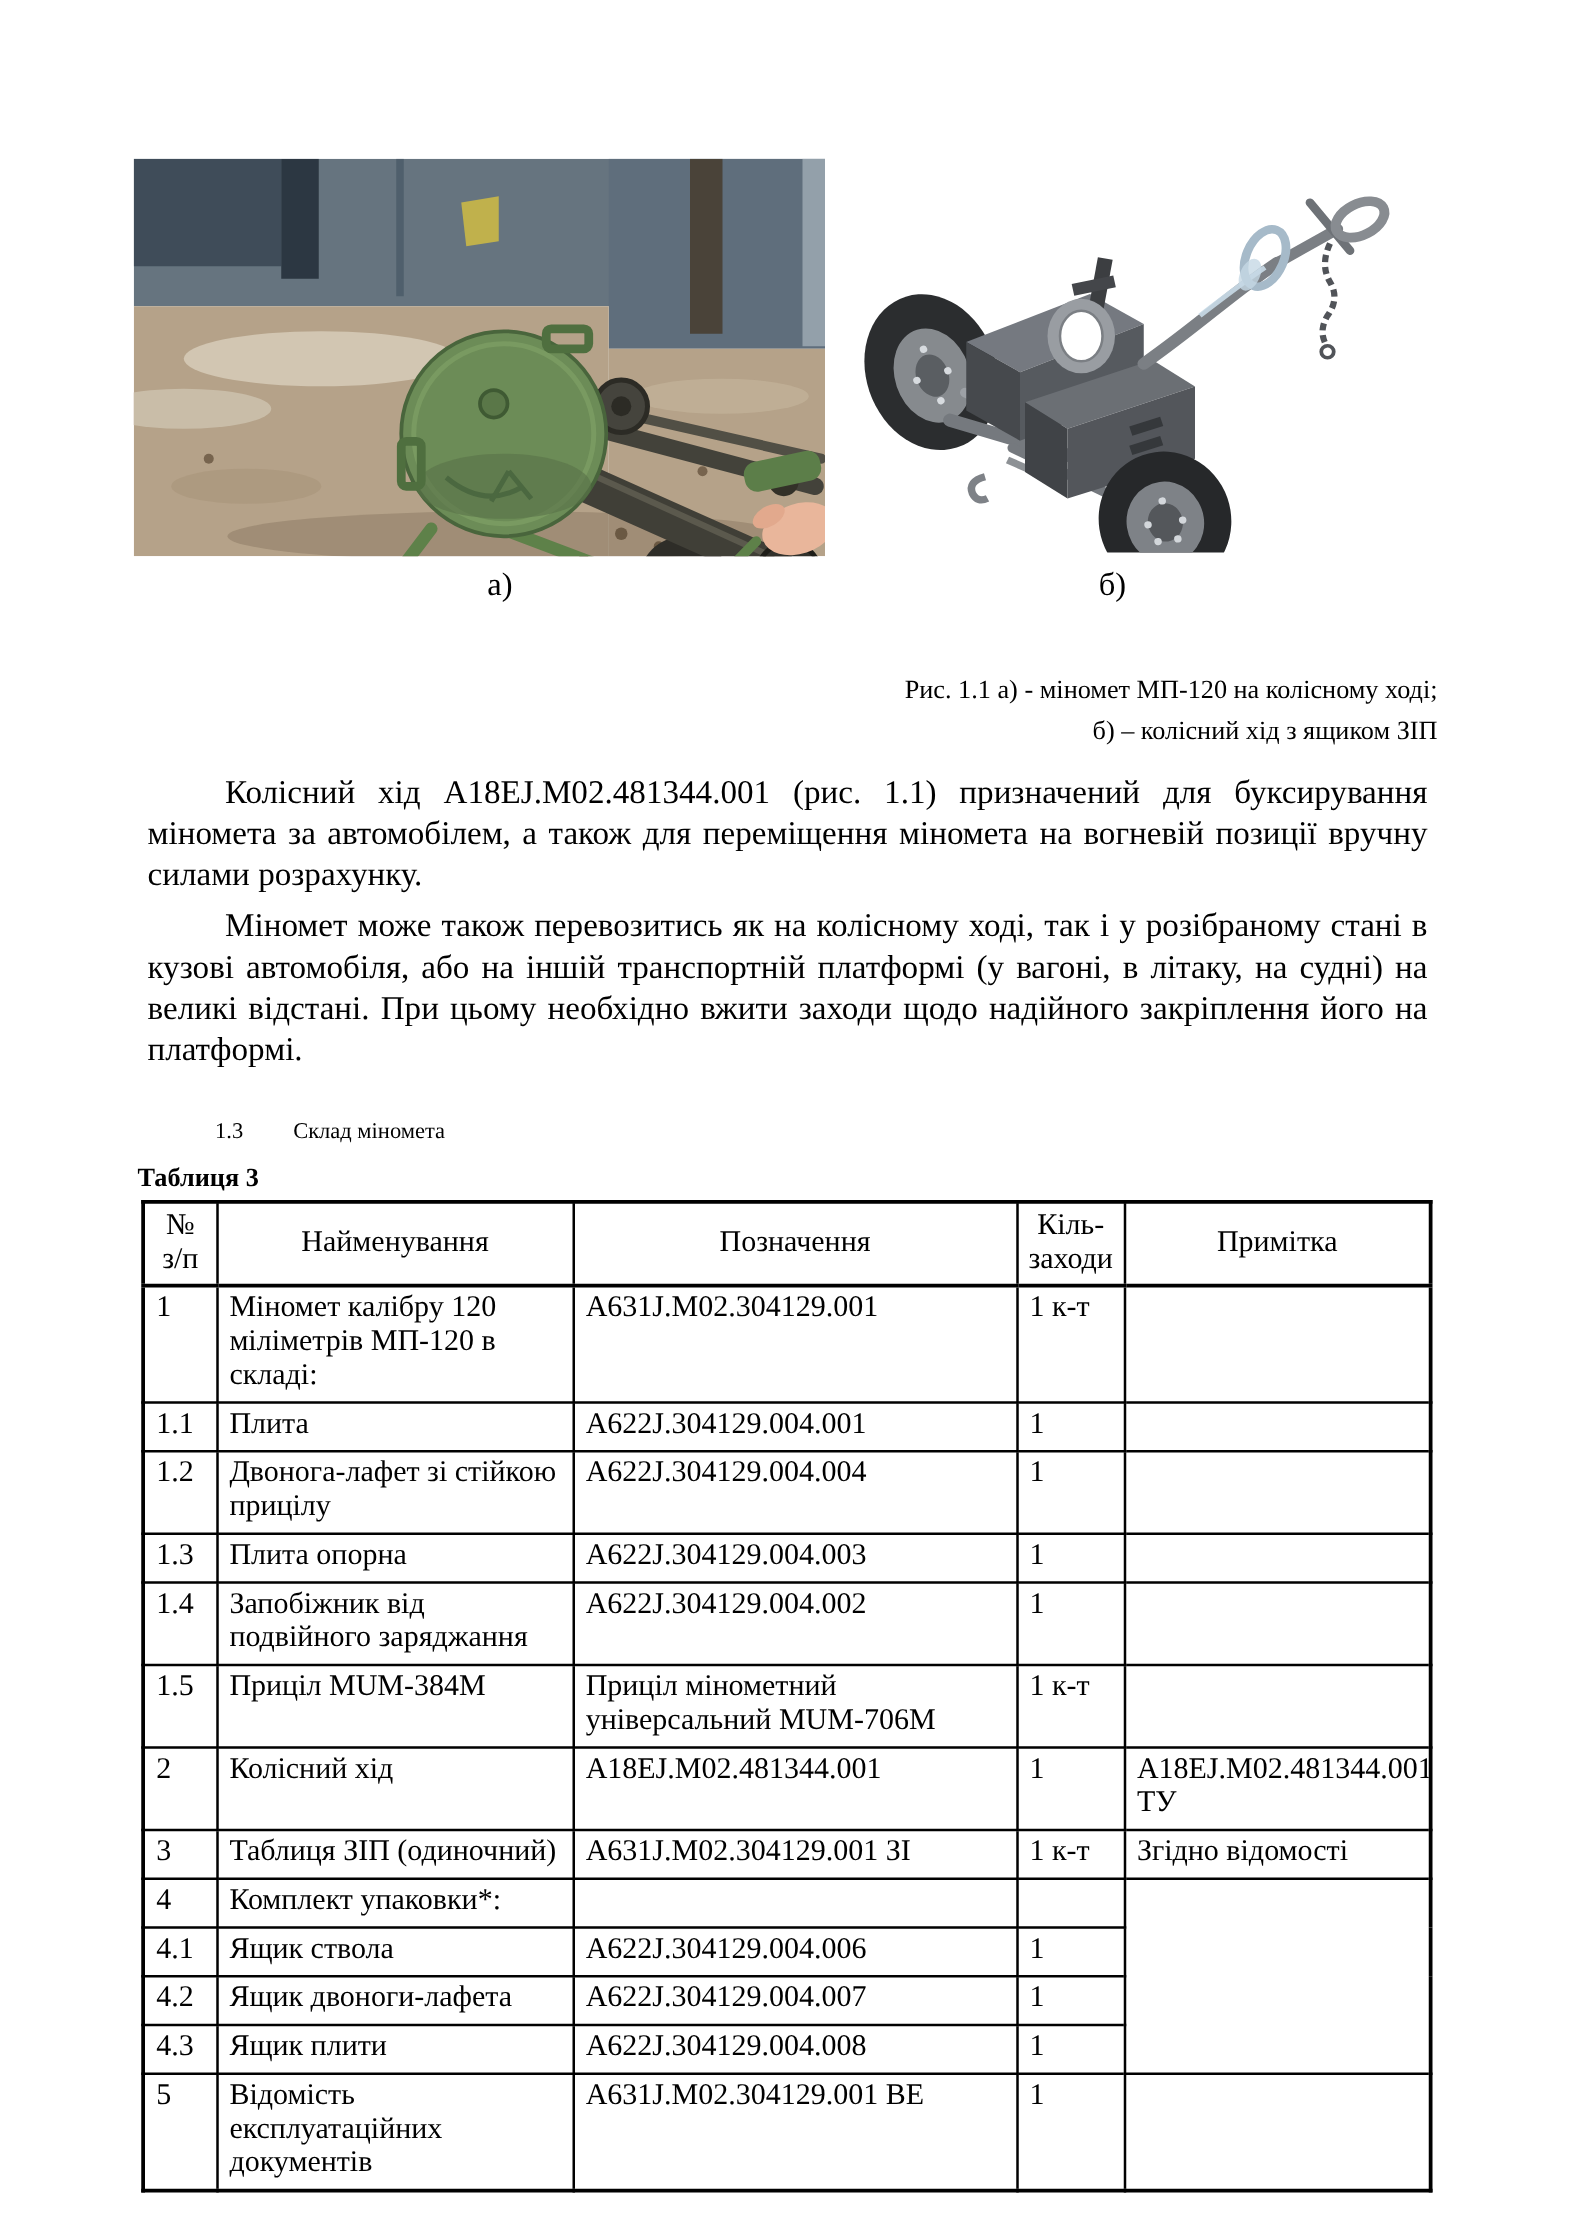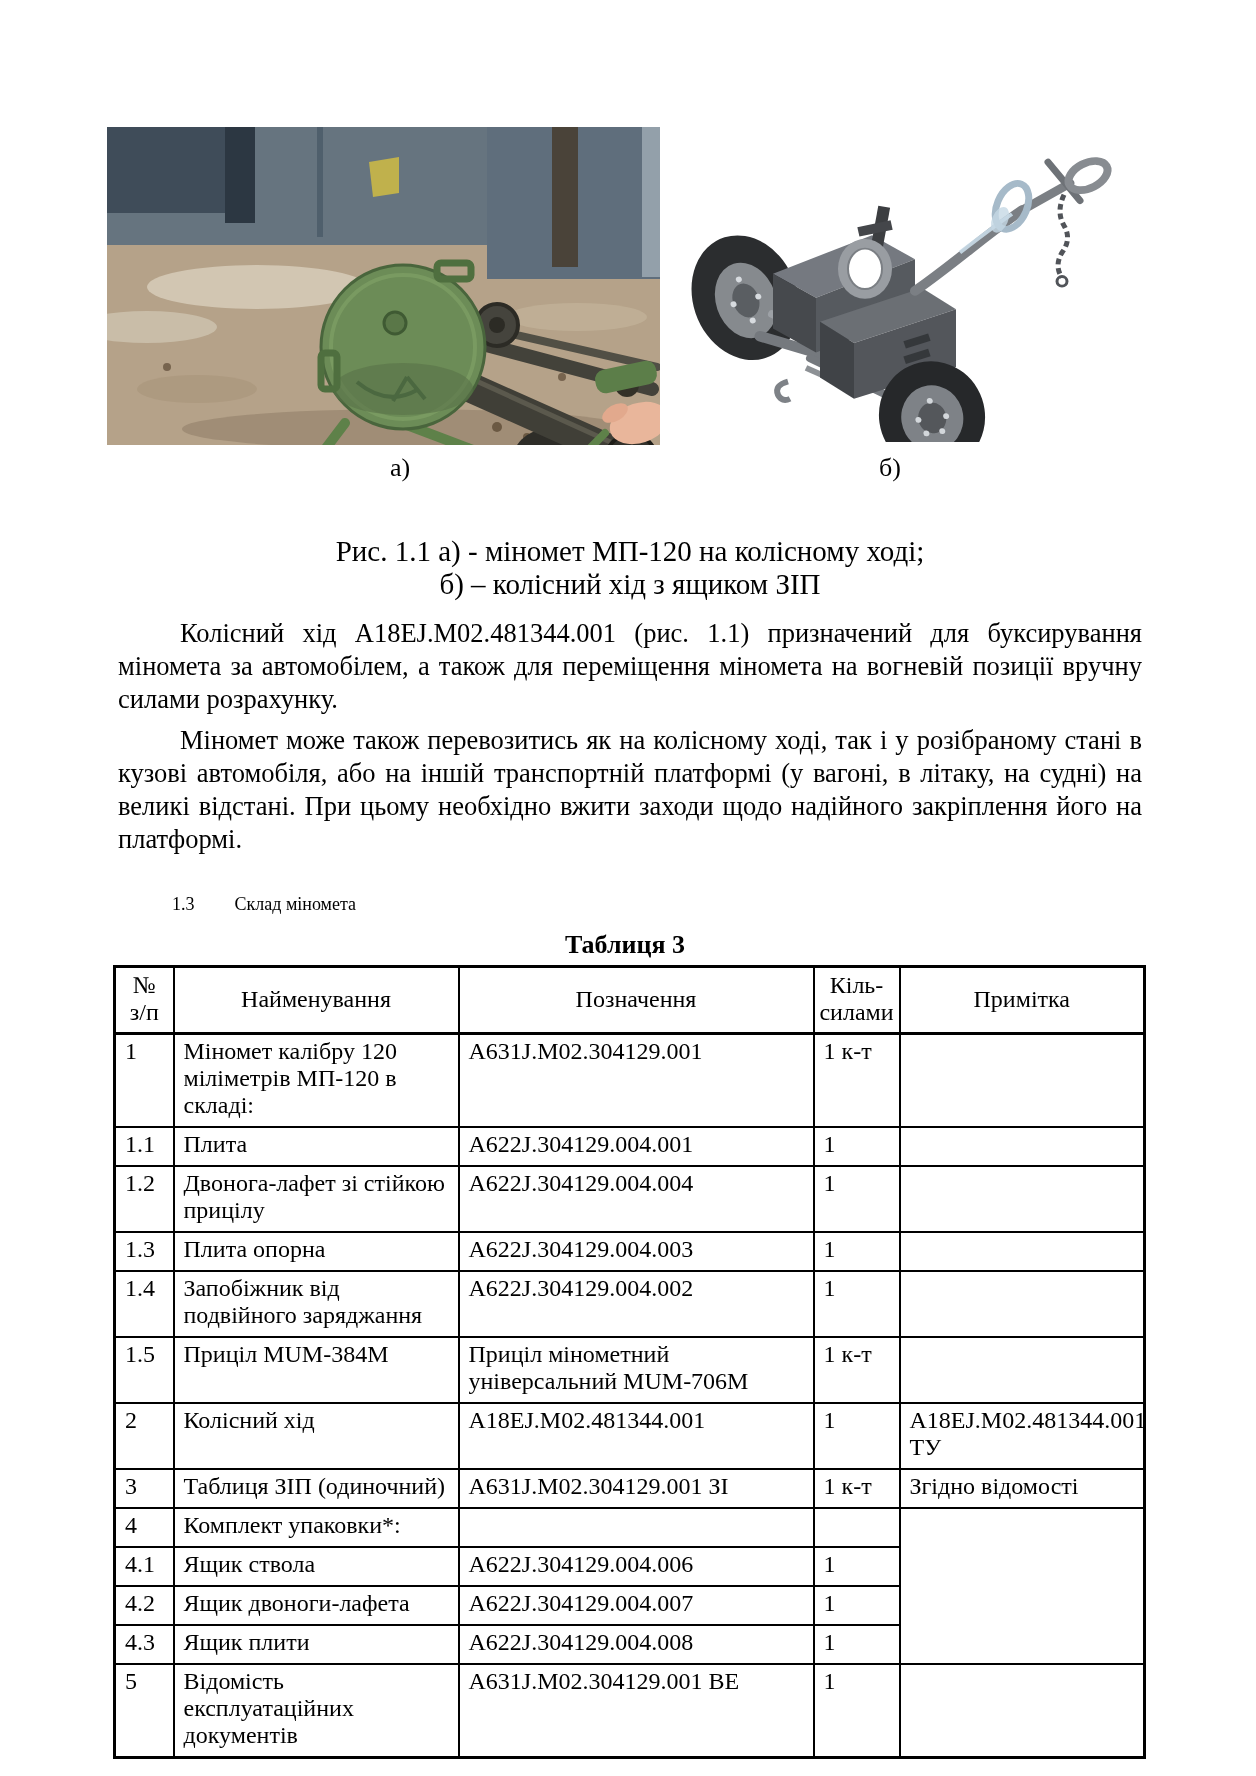--- a/index.html
+++ b/index.html
@@ -11,29 +11,29 @@
   .content{padding:0 106px 0 110px;}
   
   .figures{position:relative;margin-top:127px;height:318px;}
   .photo-wrap{position:absolute;left:-3px;top:0;width:553px;height:318px;}
   .render-wrap{position:absolute;left:550px;top:12px;width:490px;height:303px;}
   .figures svg{display:block;width:100%;height:100%;}
   .fig-labels{position:relative;height:30px;margin-top:8px;font-size:26px;}
   .fig-labels .lbl{position:absolute;transform:translateX(-50%);}
   .lbl-a{left:290px;}
   .lbl-b{left:780px;}
-  .fig-caption{margin-top:52px;text-align:center;font-size:29px;line-height:33px;}
+  .fig-caption{margin-top:52px;text-align:right;font-size:21px;line-height:33px;}
   
   .body-text{margin-top:16px;}
   .body-text p{margin:8px;text-indent:62px;text-align:justify;font-size:26.5px;line-height:33px;}
   .section-heading{margin-top:32px;padding-left:62px;font-weight:normal;font-size:18px;line-height:33px;}
   .section-heading .sec-num{display:inline-block;margin-right:40px;}
   .intro{margin:0;text-indent:30px;font-size:26.5px;line-height:33px;}
   
-  .table-label{margin-top:9px;text-align:center;font-weight:bold;font-size:26px;padding-right:10px;}
+  .table-label{margin-top:9px;text-align:left;font-weight:bold;font-size:21px;padding-right:10px;}
   table.composition{
     margin-top:5px;margin-left:3px;width:1030px;table-layout:fixed;
     border-collapse:collapse;border:3px solid #000;
   }
   table.composition th, table.composition td{
     border:2px solid #000;font-size:24px;line-height:27px;
     padding:3px 7px 7px 9px;vertical-align:top;text-align:left;
     overflow:hidden;
   }
   table.composition th{
@@ -228,21 +228,21 @@
         <col class="c-qty">
         <col class="c-note">
     </colgroup>
     <thead>
       <tr>
         <th>№
 з/п</th>
         <th>Найменування</th>
         <th>Позначення</th>
         <th>Кіль-
-силами</th>
+заходи</th>
         <th>Примітка</th>
       </tr>
     </thead>
     <tbody id="table-body">
         <tr>
           <td class="cell-num">1</td>
           <td class="cell-name">Міномет калібру 120 міліметрів МП-120 в складі:</td>
           <td class="cell-designation">A631J.M02.304129.001</td>
           <td class="cell-qty">1 к-т</td>
           <td class="cell-note"></td>

